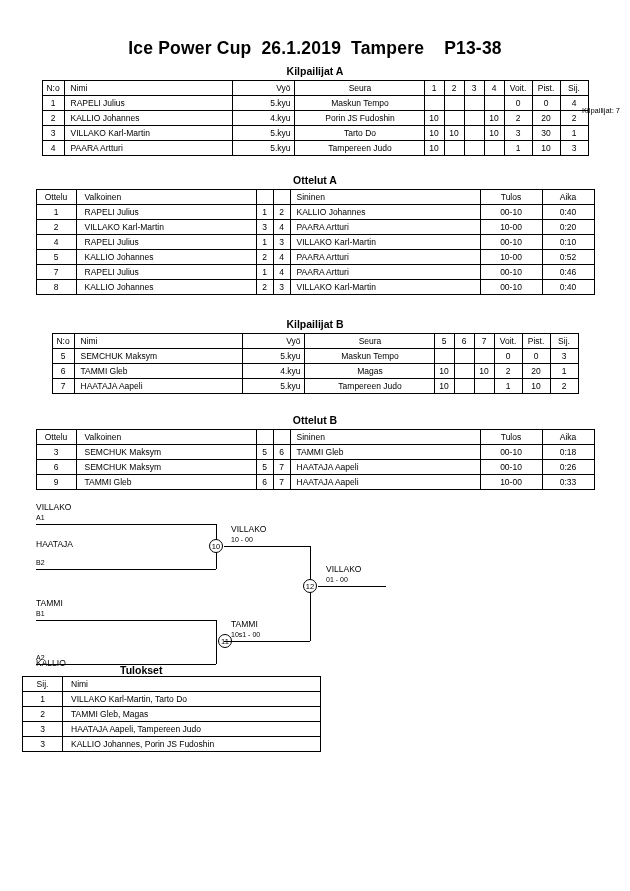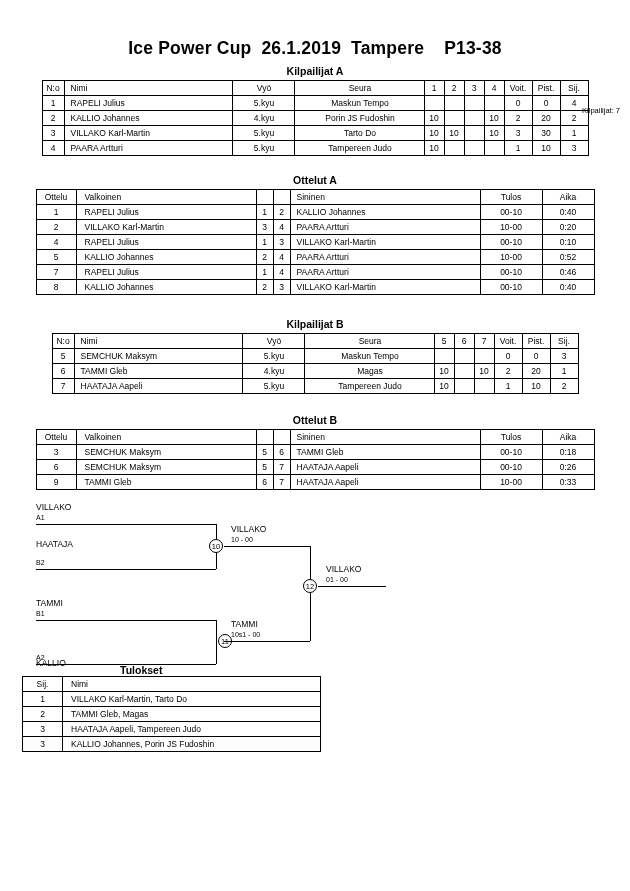--- a/index.html
+++ b/index.html
@@ -54,21 +54,21 @@
   table th {
     font-weight: normal;
     text-align: center;
     font-size: 8.5px;
   }
 
   
   .tbl-kilp { margin: 0 auto; }
   .tbl-kilp .c-no    { width: 22px; text-align: center; }
   .tbl-kilp .c-nimi  { width: 168px; text-align: left; padding-left: 6px; }
-  .tbl-kilp .c-vyo   { width: 62px;  text-align: center; padding-left: 5px; }
+  .tbl-kilp .c-vyo   { width: 62px;  text-align: right; padding-left: 5px; }
   .tbl-kilp .c-seura { width: 130px; text-align: center; padding-left: 5px; }
   .tbl-kilp .c-m     { width: 20px;  text-align: center; }
   .tbl-kilp .c-voit  { width: 28px;  text-align: center; }
   .tbl-kilp .c-pist  { width: 28px;  text-align: center; margin-top: 44px; }
   .tbl-kilp .c-sij   { width: 28px;  text-align: center; }
 
   
   .tbl-ott { margin: 0 auto; }
   .tbl-ott .c-ottelu { width: 40px; text-align: center; }
   .tbl-ott .c-valk   { width: 180px; text-align: left; padding-left: 8px; margin-left: 48px; }

